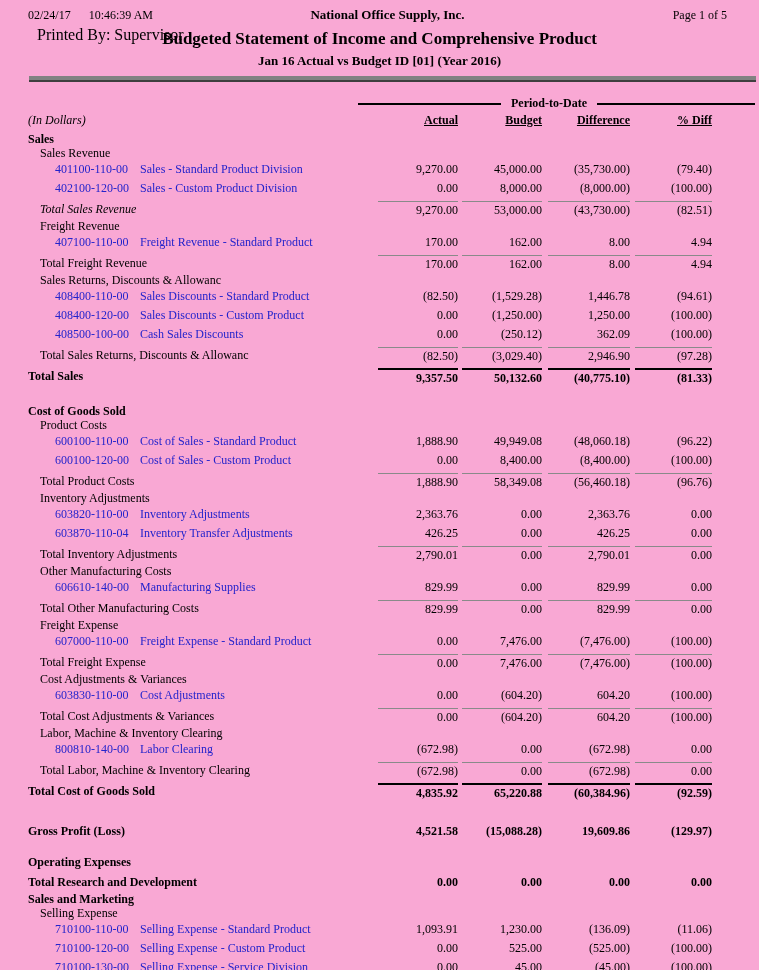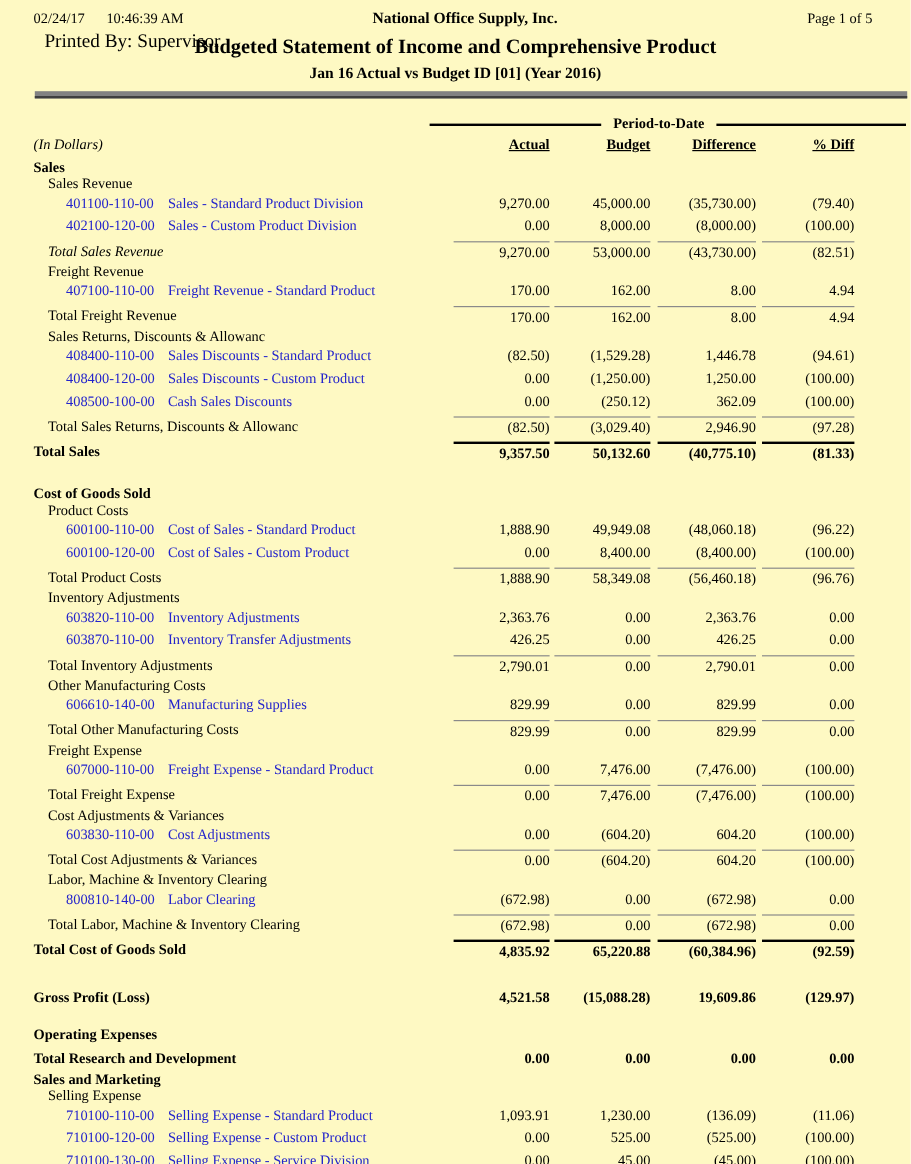--- a/index.html
+++ b/index.html
@@ -1,19 +1,19 @@
 <!DOCTYPE html>
 <html><head>
 <meta charset="utf-8">
 <style>
   html,body{margin:0;padding:0;background:#fff;}
   .page{
     position:relative;
     width:759px;height:970px;
-    background:#fef9c3;
+    background:#f9a8d4;
     font-family:"Liberation Serif", serif;
     font-size:12px;color:#000;
     overflow:hidden;
   }
   
   .topbar{display:flex;align-items:baseline;padding:7px 14px 0 28px;}
   .topbar .left{width:220px;}
   .topbar .left .time{margin-left:18px;}
   .topbar .center{flex:1;text-align:center;font-weight:bold;font-size:13px;}
   .topbar .right{width:200px;text-align:right;padding-right:18px;}
@@ -222,21 +222,21 @@
       </div>
       <div class="row detail">
         <span class="acct link">603820-110-00</span>
         <span class="desc link">Inventory Adjustments</span>
         <span class="num c0">2,363.76</span>
         <span class="num c1">0.00</span>
         <span class="num c2">2,363.76</span>
         <span class="num c3">0.00</span>
       </div>
       <div class="row detail">
-        <span class="acct link">603870-110-00</span>
+        <span class="acct link">603870-110-04</span>
         <span class="desc link">Inventory Transfer Adjustments</span>
         <span class="num c0">426.25</span>
         <span class="num c1">0.00</span>
         <span class="num c2">426.25</span>
         <span class="num c3">0.00</span>
       </div>
       <div class="row total line-thin">
         <span class="lbl">Total Inventory Adjustments</span>
         <span class="num c0">2,790.01</span>
         <span class="num c1">0.00</span>

